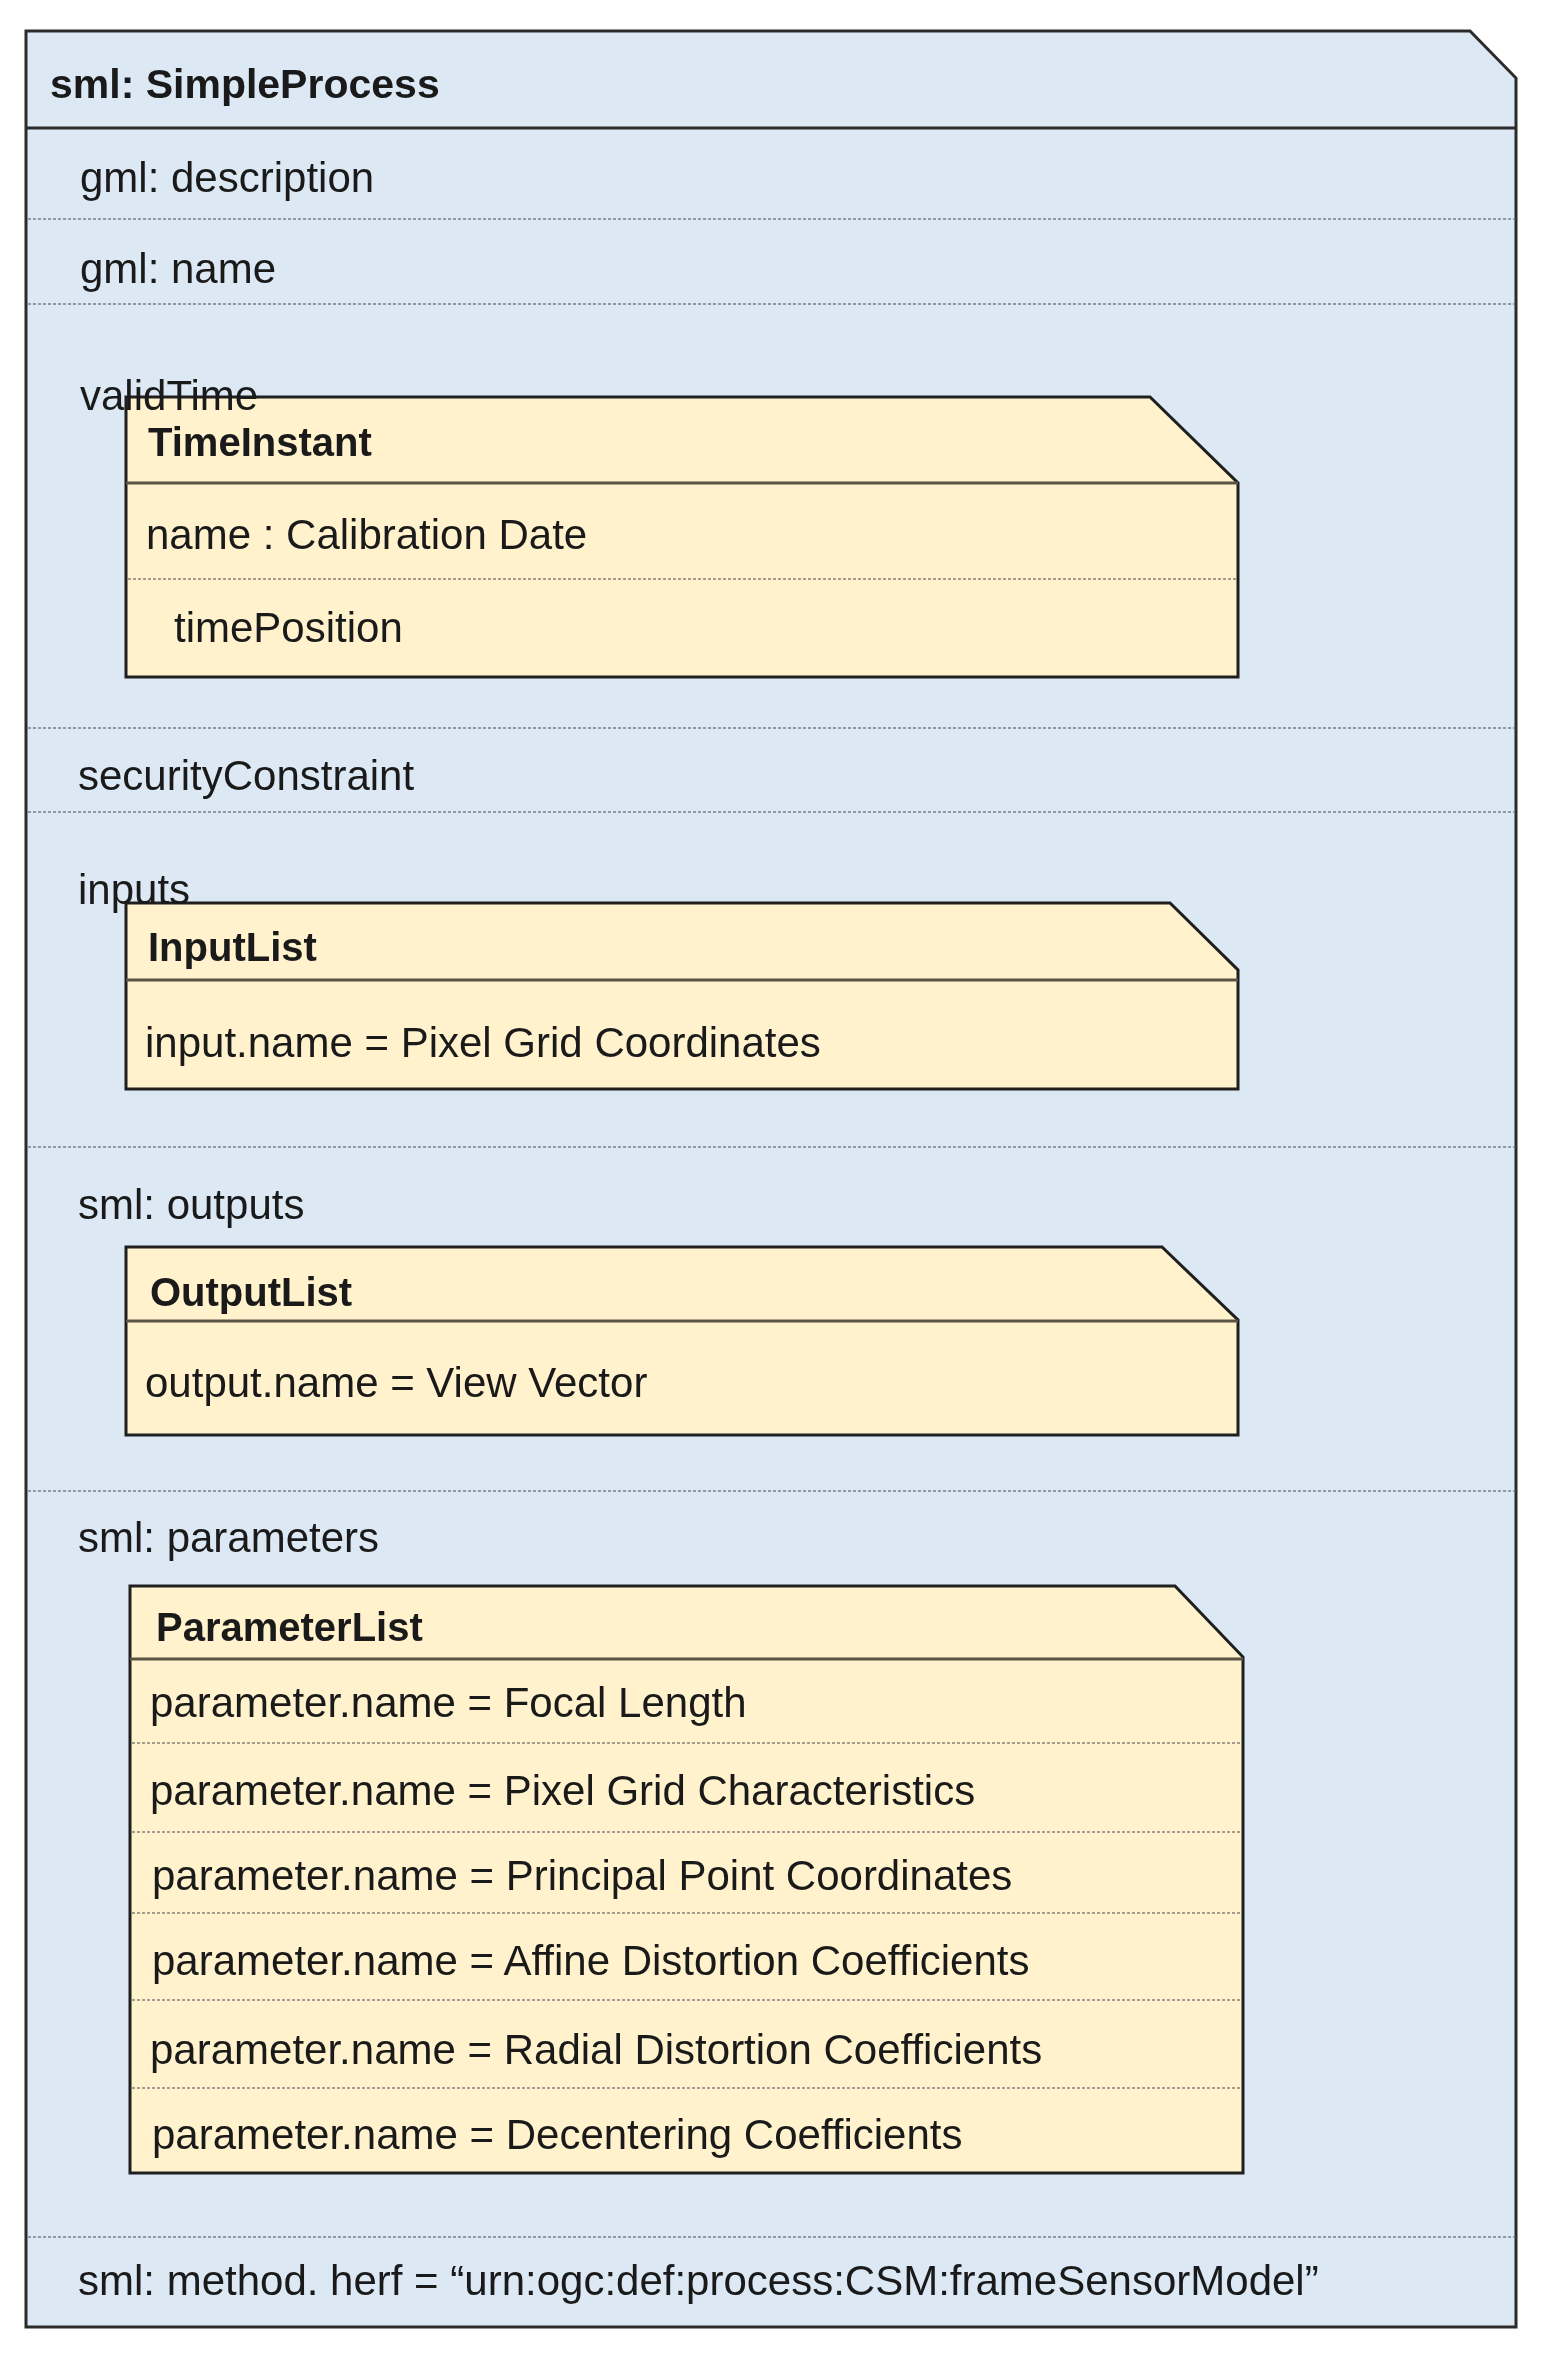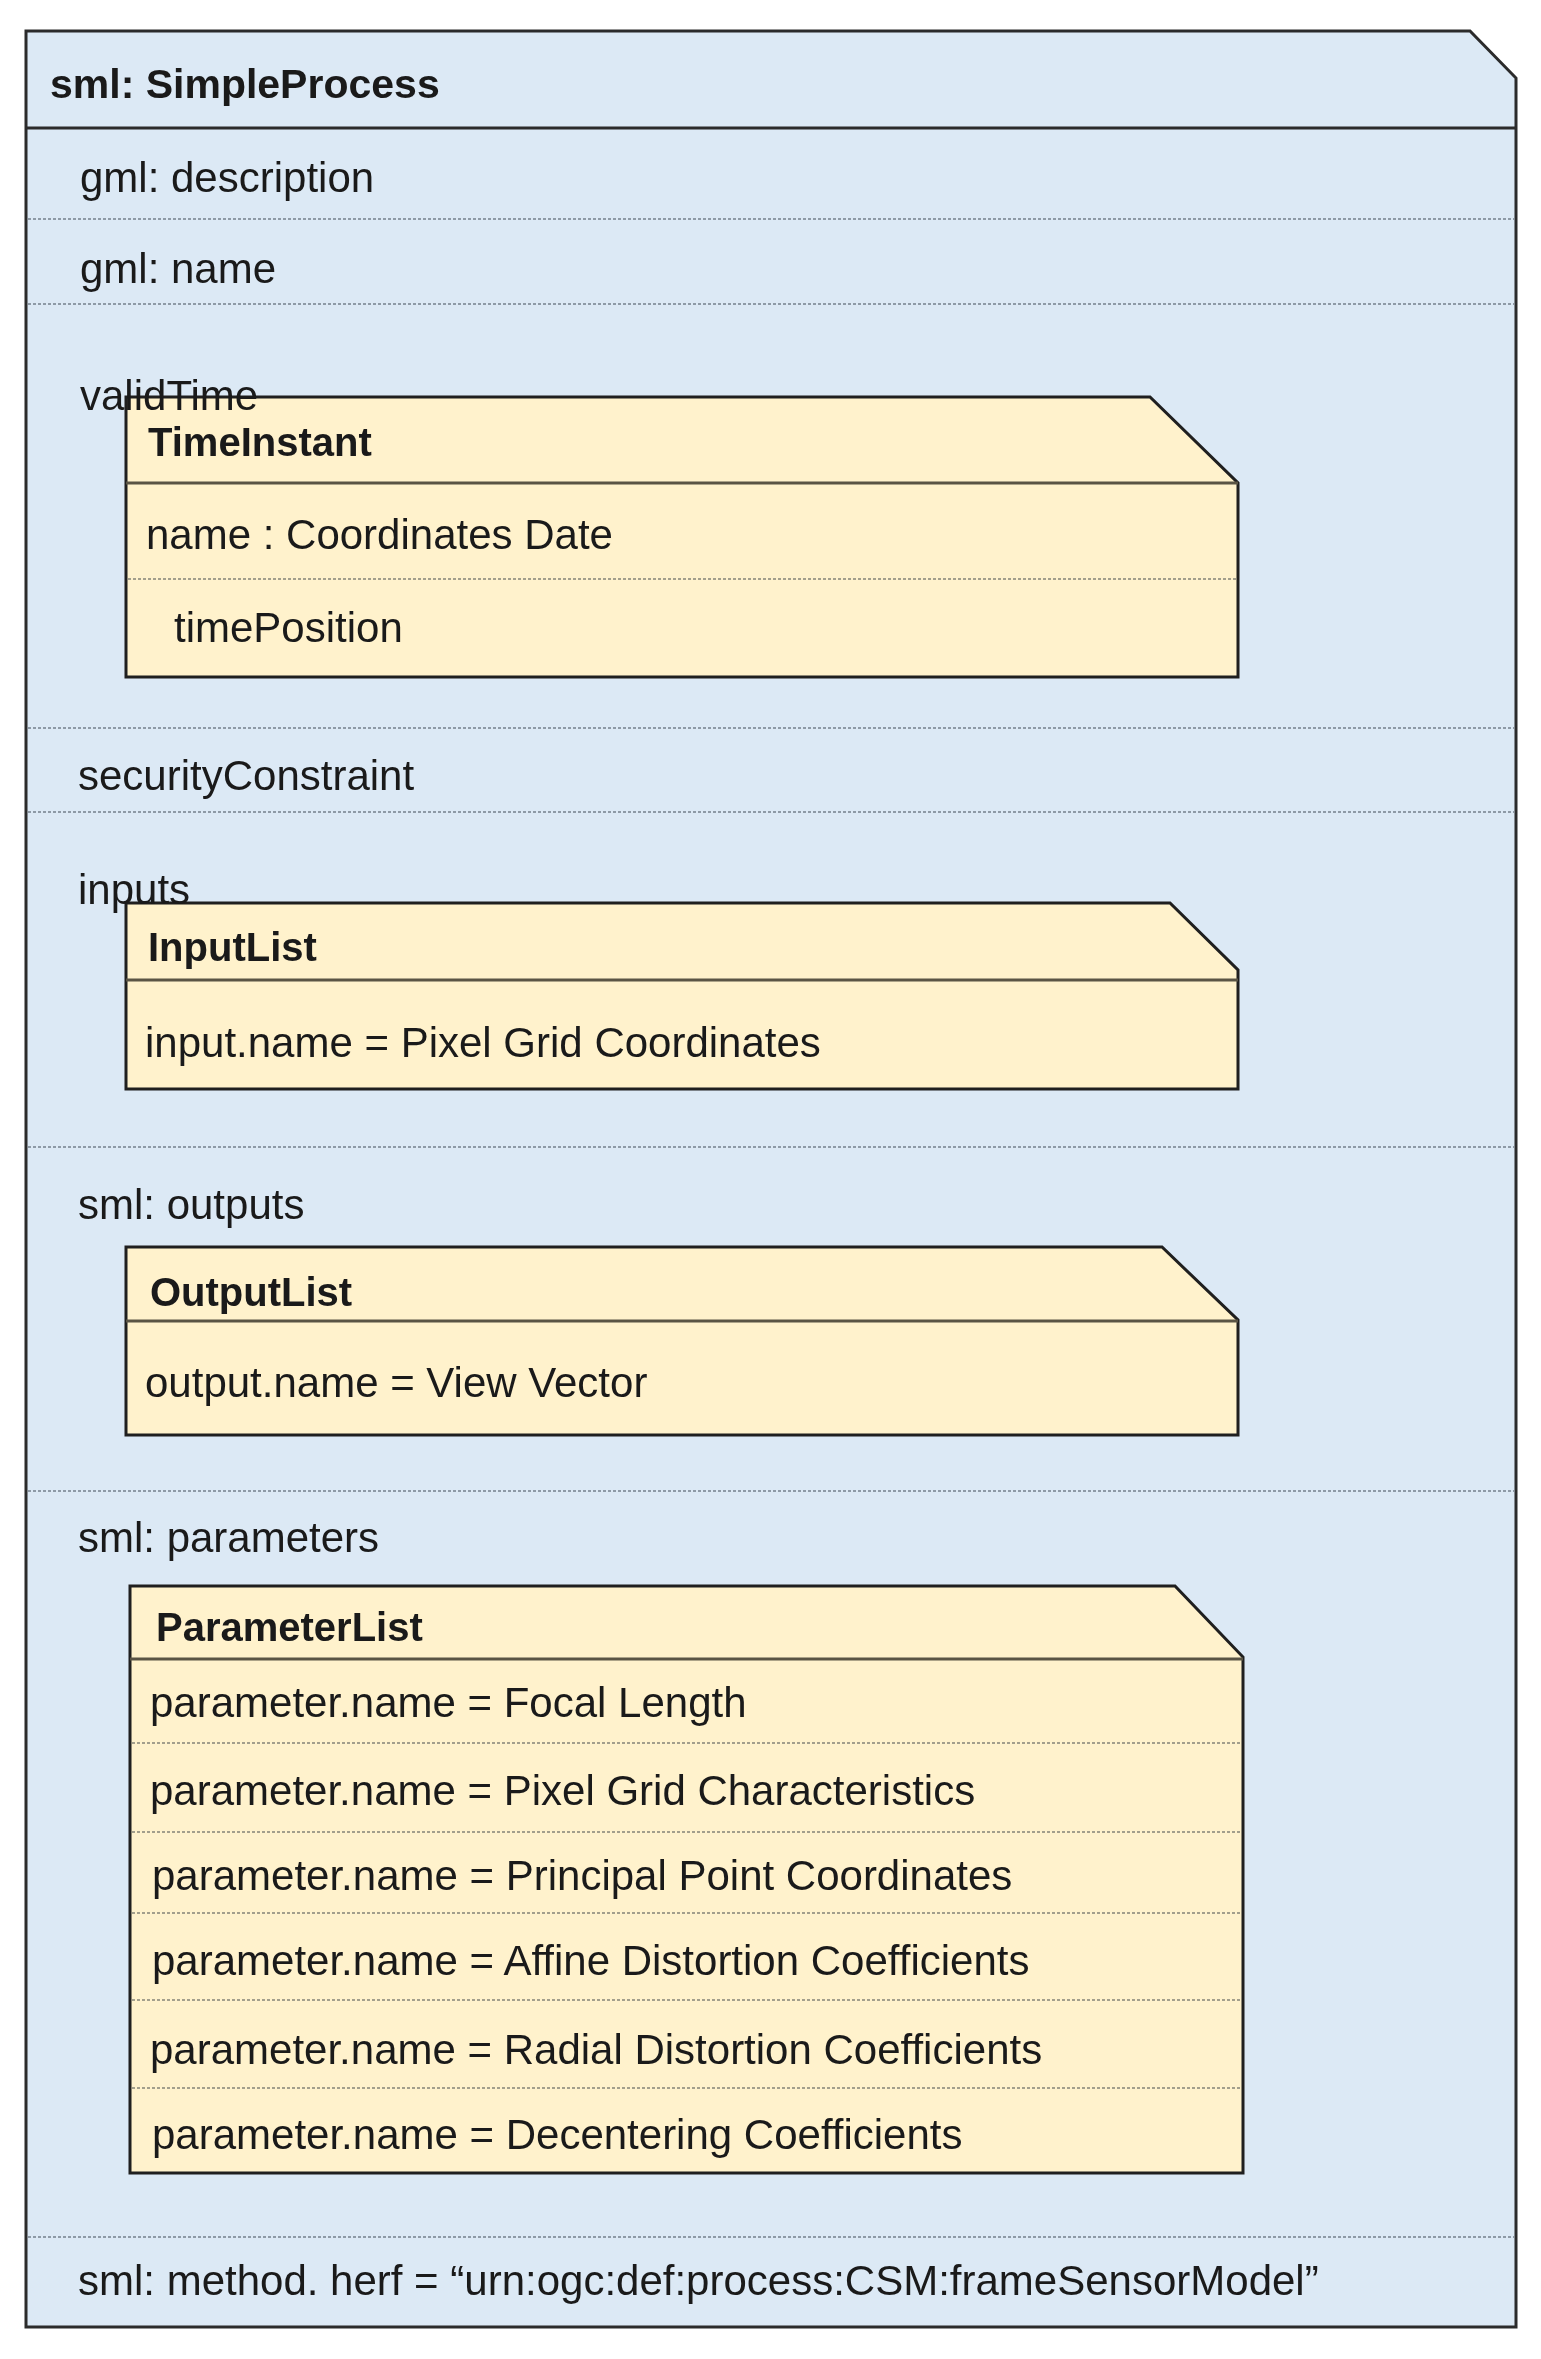--- a/index.html
+++ b/index.html
@@ -49,21 +49,21 @@
   </g>
 </svg>
 
 <div class="txt title" style="left:50px; top:64px;">sml: SimpleProcess</div>
 
 <div class="txt" style="left:80px; top:157px;">gml: description</div>
 <div class="txt" style="left:80px; top:248px;">gml: name</div>
 <div class="txt" style="left:80px; top:329px;margin-top:46px;">validTime</div>
 
 <div class="txt bold" style="left:148px; top:422px;">TimeInstant</div>
-<div class="txt" style="left:146px; top:514px;">name : Coordinates Date</div>
+<div class="txt" style="left:146px; top:514px;">name : Calibration Date</div>
 <div class="txt" style="left:146px; top:607px;margin-left:28px;">timePosition</div>
 
 <div class="txt" style="left:78px; top:755px;">securityConstraint</div>
 <div class="txt" style="left:78px; top:839px;margin-top:30px;">inputs</div>
 
 <div class="txt bold" style="left:148px; top:927px;">InputList</div>
 <div class="txt" style="left:145px; top:1022px;">input.name = Pixel Grid Coordinates</div>
 
 <div class="txt" style="left:78px; top:1184px;">sml: outputs</div>
 

